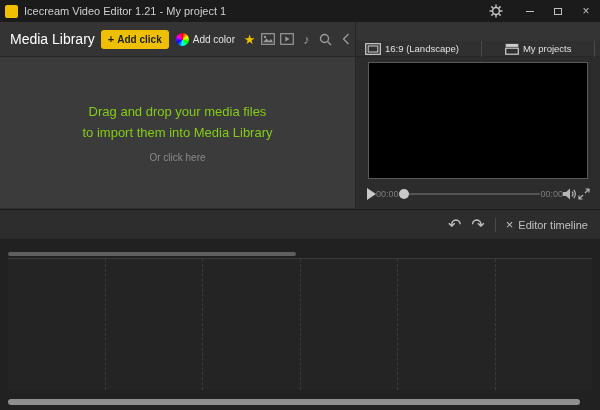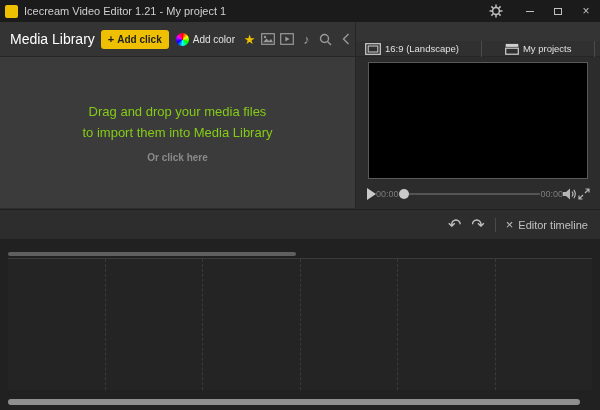--- a/index.html
+++ b/index.html
@@ -29,21 +29,21 @@
   .tab.active{color:#efc002;}
   .tab .glyph{font-size:13px;line-height:1;}
   .collapse{position:absolute;right:5px;top:11px;}
   .toolbar-right{flex:1;display:flex;align-items:center;justify-content:space-between;font-size:9.5px;color:#e0e0e0;background:#303030;padding:0 5px;margin-top:19px;}
   .hdr-btn{display:flex;align-items:center;gap:4px;padding:0 4px;white-space:nowrap;}
   .sep{width:1px;height:16px;background:#4a4a4a;flex:none;}
 
   
   .media-panel{position:absolute;left:0;top:57px;width:356px;height:151px;background:#3b3b3b;border-right:1px solid #262626;display:flex;flex-direction:column;align-items:center;justify-content:center;}
   .drop-text{font-size:13px;color:#84cc16;text-align:center;line-height:1.55;}
-  .or-click{font-size:10px;color:#8a8a8a;margin-top:9px;font-weight:bold;}
+  .or-click{font-size:10px;color:#8a8a8a;margin-top:9px;}
 
   .preview-panel{position:absolute;left:357px;top:57px;width:243px;height:151px;background:#2c2c2c;}
   .video-frame{position:absolute;left:11px;top:5px;width:220px;height:117px;background:#000;border:1px solid #5a5a5a;}
   .controls{position:absolute;left:0;bottom:2px;width:100%;height:24px;display:flex;align-items:center;padding:0 10px;}
   .play-btn{width:0;height:0;border-left:9px solid #c9c9c9;border-top:6px solid transparent;border-bottom:6px solid transparent;flex:none;}
   .time{font-size:9px;color:#7d7d7d;flex:none;}
   .seek{flex:1;position:relative;height:10px;}
   .seek-track{position:absolute;left:0;right:0;top:4px;height:2px;background:#555;border-radius:1px;}
   .seek-knob{position:absolute;left:0;top:0;width:10px;height:10px;border-radius:50%;background:#c9c9c9;}
 

